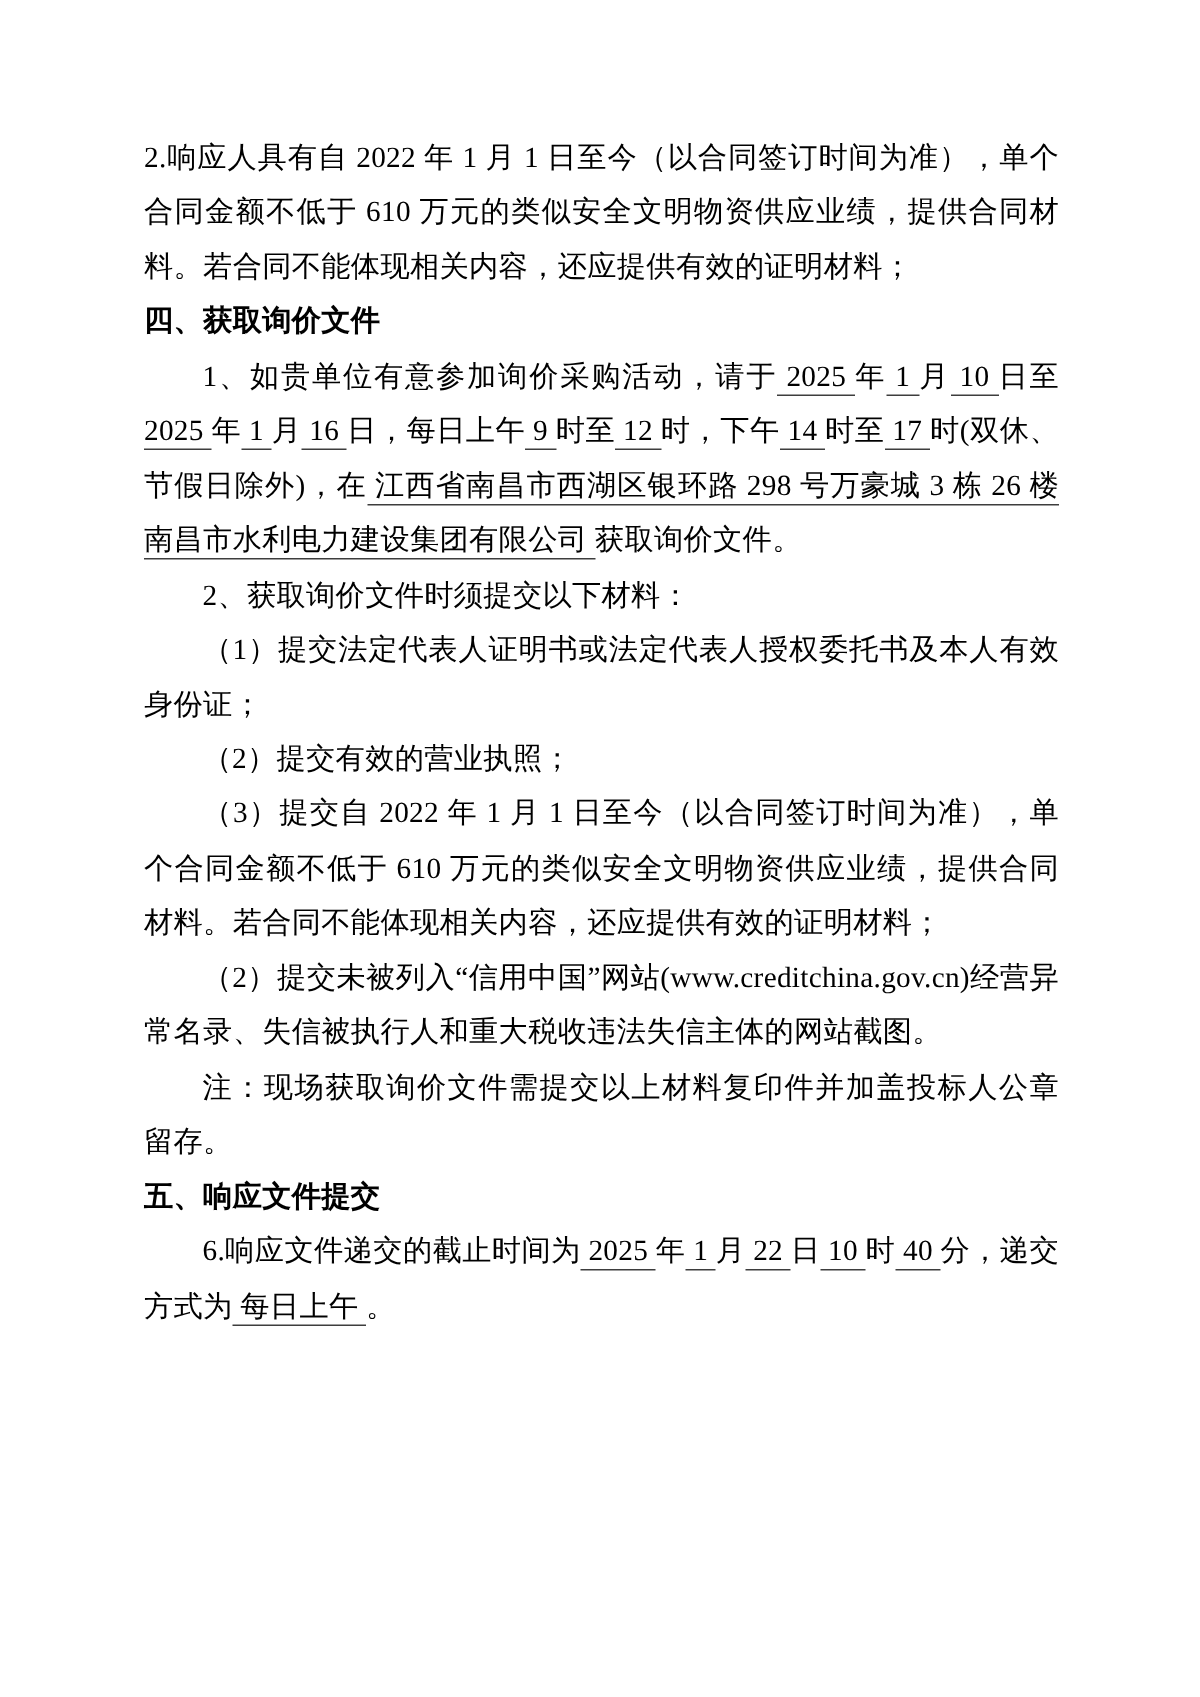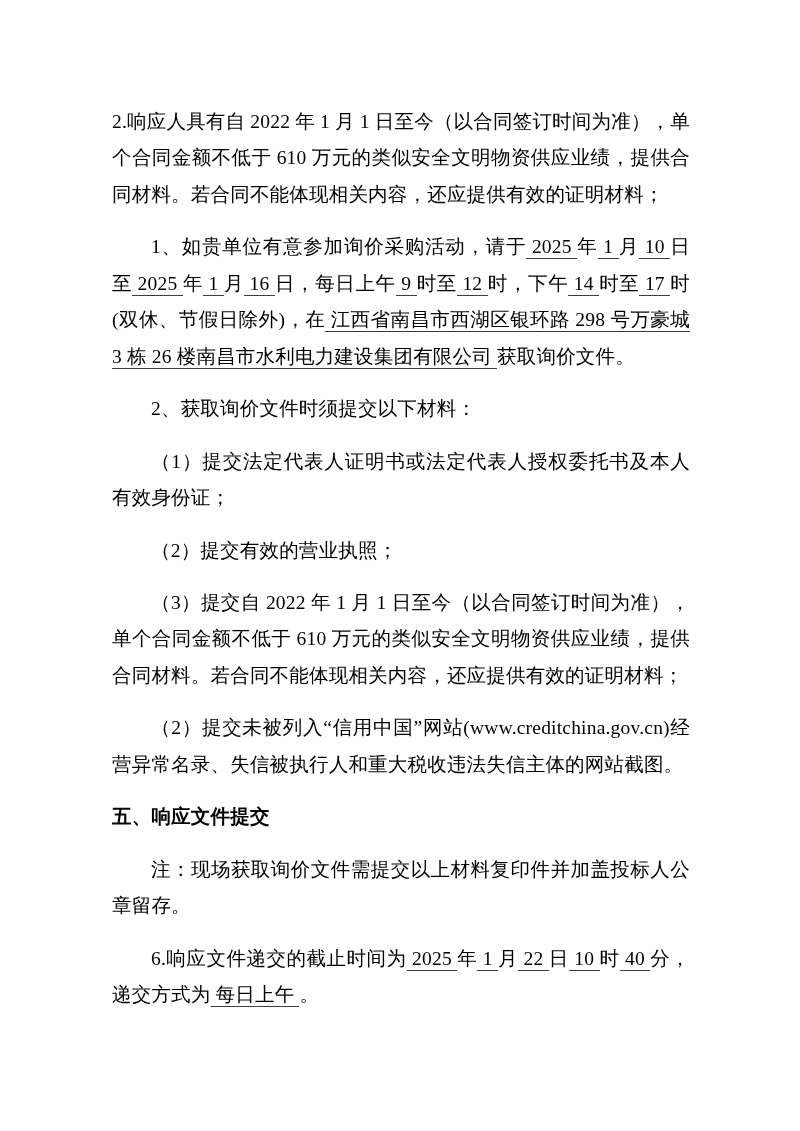--- a/index.html
+++ b/index.html
@@ -16,21 +16,21 @@
     font-family: "Liberation Serif", "DejaVu Serif", serif;
     color: #000000;
   }
   .content {
     position: absolute;
     left: 96px;
     top: 88px;
     width: 610px;
   }
   p.para {
-    margin: 16px;
+    margin: 0;
     padding: 0;
     font-size: 19.5px;
     line-height: 36.45px;
     text-align: justify;
     text-justify: inter-ideograph;
     letter-spacing: 0.2px;
     word-break: normal;
   }
   p.para.indent {
     text-indent: 39px;
@@ -42,23 +42,24 @@
     border-bottom: 1.7px solid #3d3d3d;
     padding-bottom: 1px;
   }
 </style>
 </head>
 <body>
 
 <div class="page">
   <div class="content">
       <p class="para"><span>2.响应人具有自 2022 年 1 月 1 日至今（以合同签订时间为准），单个合同金额不低于 610 万元的类似安全文明物资供应业绩，提供合同材料。若合同不能体现相关内容，还应提供有效的证明材料；</span></p>
+      <p class="para heading"><span>四、获取询价文件</span></p>
       <p class="para indent"><span>1、如贵单位有意参加询价采购活动，请于</span><span class="u"> 2025 </span><span>年</span><span class="u"> 1 </span><span>月</span><span class="u"> 10 </span><span>日至</span><span class="u"> 2025 </span><span>年</span><span class="u"> 1 </span><span>月</span><span class="u"> 16 </span><span>日，每日上午</span><span class="u"> 9 </span><span>时至</span><span class="u"> 12 </span><span>时，下午</span><span class="u"> 14 </span><span>时至</span><span class="u"> 17 </span><span>时(双休、节假日除外)，在</span><span class="u"> 江西省南昌市西湖区银环路 298 号万豪城 3 栋 26 楼南昌市水利电力建设集团有限公司 </span><span>获取询价文件。</span></p>
       <p class="para indent"><span>2、获取询价文件时须提交以下材料：</span></p>
       <p class="para indent"><span>（1）提交法定代表人证明书或法定代表人授权委托书及本人有效身份证；</span></p>
       <p class="para indent"><span>（2）提交有效的营业执照；</span></p>
       <p class="para indent"><span>（3）提交自 2022 年 1 月 1 日至今（以合同签订时间为准），单个合同金额不低于 610 万元的类似安全文明物资供应业绩，提供合同材料。若合同不能体现相关内容，还应提供有效的证明材料；</span></p>
       <p class="para indent"><span>（2）提交未被列入“信用中国”网站(www.creditchina.gov.cn)经营异常名录、失信被执行人和重大税收违法失信主体的网站截图。</span></p>
+      <p class="para indent"><span>注：现场获取询价文件需提交以上材料复印件并加盖投标人公章留存。</span></p>
       <p class="para heading"><span>五、响应文件提交</span></p>
-      <p class="para indent"><span>注：现场获取询价文件需提交以上材料复印件并加盖投标人公章留存。</span></p>
       <p class="para indent"><span>6.响应文件递交的截止时间为</span><span class="u"> 2025 </span><span>年</span><span class="u"> 1 </span><span>月</span><span class="u"> 22 </span><span>日</span><span class="u"> 10 </span><span>时</span><span class="u"> 40 </span><span>分，递交方式为</span><span class="u"> 每日上午 </span><span>。</span></p>
     </div>
 </div>
 
 </body></html>

